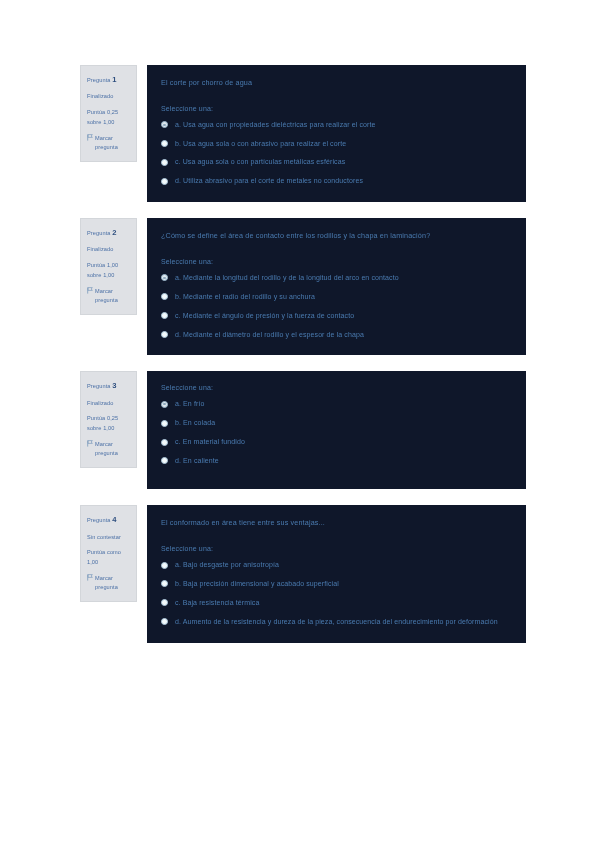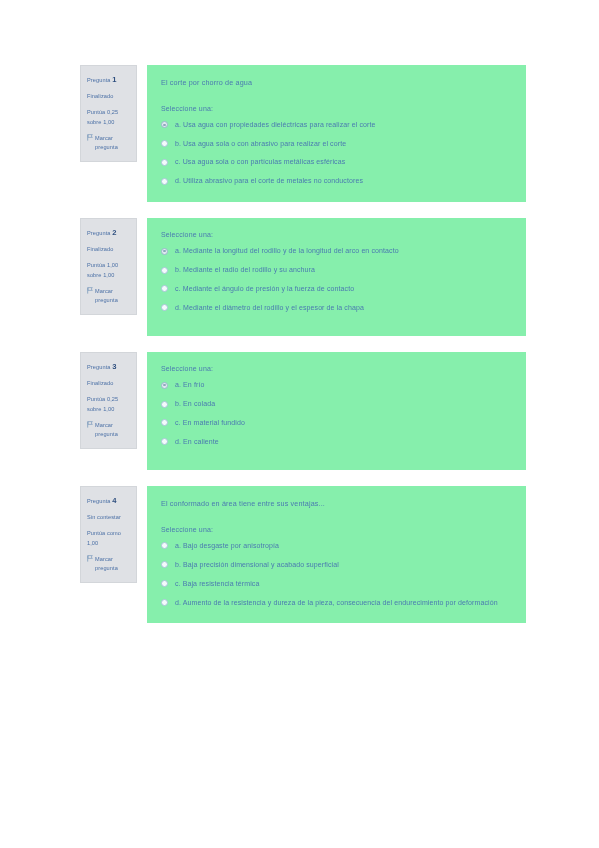--- a/index.html
+++ b/index.html
@@ -61,21 +61,21 @@
     align-items: flex-start;
     gap: 2px;
   }
   .flag-icon {
     flex: 0 0 auto;
     margin-top: 0.5px;
   }
   .qflag-text { line-height: 1.7; }
   .qbody {
     flex: 1 1 auto;
-    background: #86efac;
+    background: #0f172a;
     margin-left: 10px;
     box-sizing: border-box;
     padding: 13px 24px 15px 14px;
     min-height: 118px;
   }
   .qtext {
     color: #4a7bb0;
     font-size: 7.2px;
     line-height: 1.5;
     margin-bottom: 16px;
@@ -183,20 +183,21 @@
           </div>
           <div class="row qflag">
             <span class="flag-icon"><svg width="6" height="7" viewBox="0 0 6 7">
                 <path d="M0.7 0.4 L0.7 6.6" stroke="#6b8fb5" stroke-width="0.7" fill="none"></path>
                 <path d="M1.1 0.6 L5.3 0.6 L4.2 2.0 L5.3 3.4 L1.1 3.4 Z" fill="none" stroke="#6b8fb5" stroke-width="0.6"></path>
               </svg></span>
             <span class="qflag-text">Marcar pregunta</span>
           </div>
         </div>
         <div class="qbody">
+          <div class="qtext">¿Cómo se define el área de contacto entre los rodillos y la chapa en laminación?</div>
           <div class="select-label">Seleccione una:</div>
           <div class="answers">
             <label class="answer">
               <span class="radio checked"></span>
               <span class="answer-text"><span>a.</span> <span>Mediante la longitud del rodillo y de la longitud del arco en contacto</span></span>
             </label>
             <label class="answer">
               <span class="radio"></span>
               <span class="answer-text"><span>b.</span> <span>Mediante el radio del rodillo y su anchura</span></span>
             </label>

